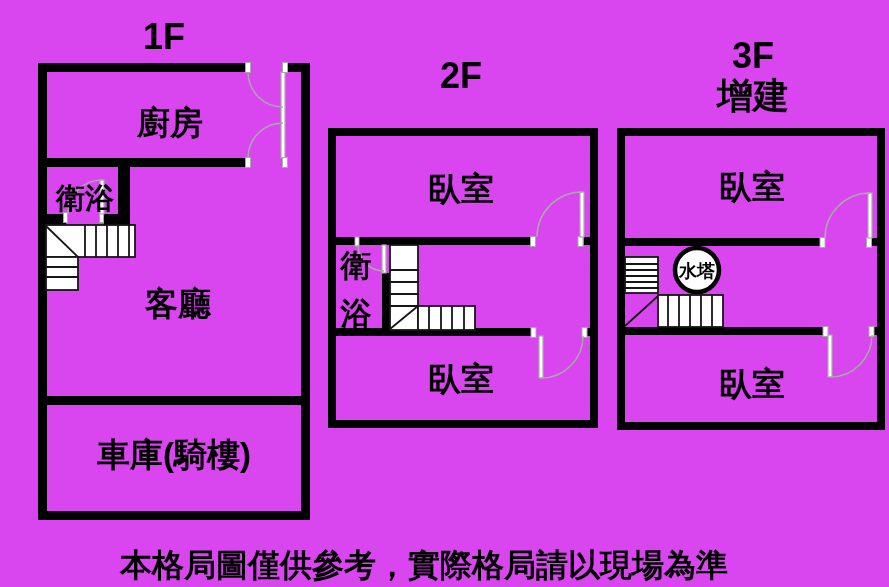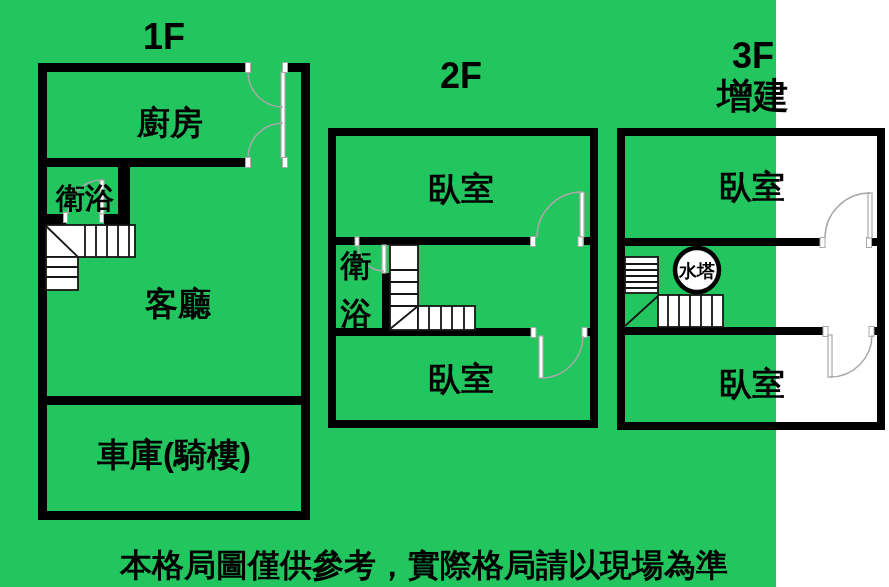--- a/index.html
+++ b/index.html
@@ -1,19 +1,19 @@
 <!DOCTYPE html>
 <html><head>
 <meta charset="utf-8">
 <style>
   html,body { margin:0; padding:0; background:#ffffff; }
   .stage {
     position:relative;
-    width:776px; height:587px;
-    background:#22c55e;
+    width:889px; height:587px;
+    background:#d946ef;
     font-family:"Liberation Sans", sans-serif;
   }
   svg { display:block; }
   .wall      { fill:#000000; }
   .door-arc  { fill:none; stroke:#a9a9a9; stroke-width:1.5; }
   .door-leaf { fill:#ffffff; stroke:#a9a9a9; stroke-width:1.2; }
   .jamb      { fill:#ffffff; stroke:#a9a9a9; stroke-width:1; }
   .thin-line { fill:#ffffff; stroke:#a9a9a9; stroke-width:1.2; }
   .stair-box { fill:#ffffff; stroke:#161616; stroke-width:1.8; }
   .stair-line{ stroke:#161616; stroke-width:1.8; fill:none; }

